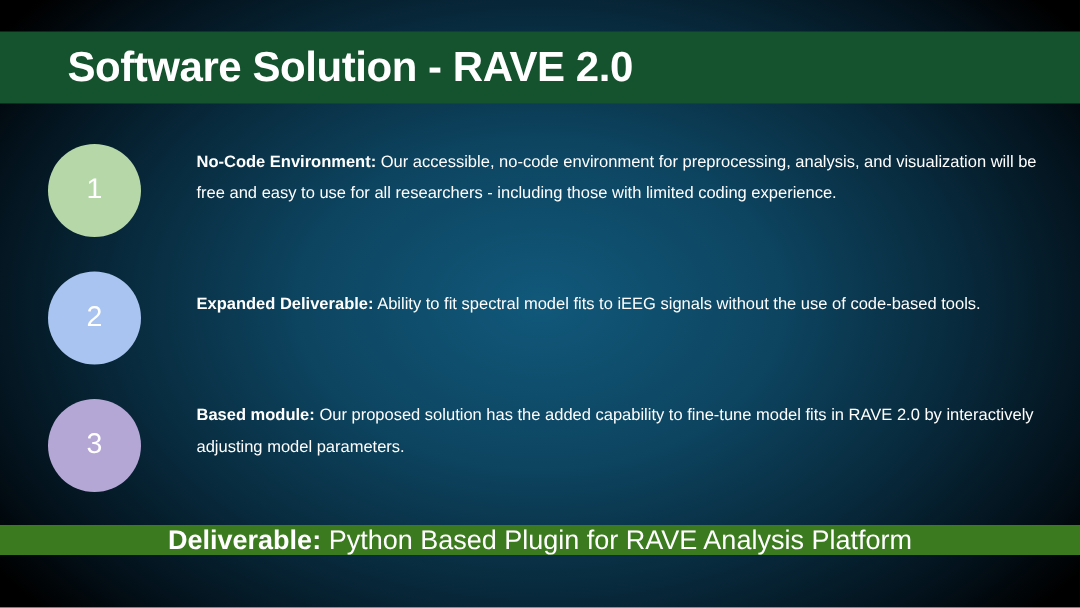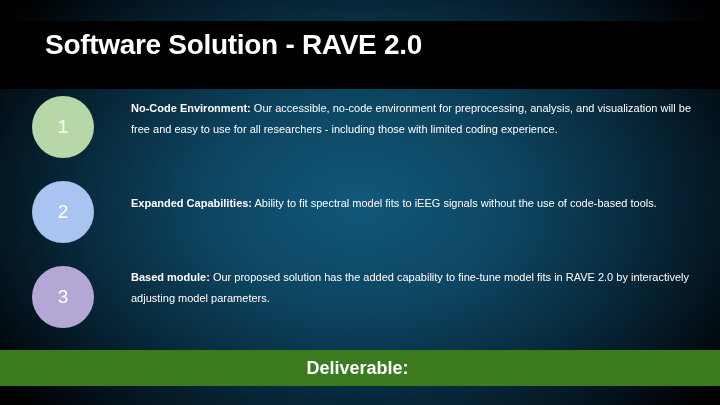--- a/index.html
+++ b/index.html
@@ -3,43 +3,43 @@
   <meta charset="utf-8">
   <style>
     html, body { margin: 0; padding: 0; }
     body {
       width: 720px; height: 405px; overflow: hidden; position: relative;
       background: radial-gradient(ellipse 62% 75% at 50% 50%, #11587a 0%, #0d4561 35%, #082b3e 62%, #03121c 85%, #000000 100%);
       font-family: "Liberation Sans", sans-serif;
       color: #ffffff;
     }
     .banner-top {
-      position: absolute; left: 0; top: 21px; width: 720px; height: 68px;
-      background: #000000;
+      position: absolute; left: 0; top: 21px; width: 720px; height: 48px;
+      background: #14532d;
     }
     .banner-top .title {
       position: absolute; left: 45px; top: 8px;
       font-size: 28px; font-weight: bold; letter-spacing: -0.3px;
       white-space: nowrap;
     }
     .item {
       position: absolute; left: 0; width: 720px;
     }
     .circle {
       position: absolute; left: 32px; width: 62px; height: 62px; border-radius: 50%;
       display: flex; align-items: center; justify-content: center;
       font-size: 19px; color: #ffffff;
     }
     .item-text {
       position: absolute; left: 131px; width: 560px;
       font-size: 11px; line-height: 21px; color: #ffffff;
     }
     .item-text b { font-weight: bold; }
     .banner-bottom {
-      position: absolute; left: 0; top: 350px; width: 720px; height: 36px;
+      position: absolute; left: 0; top: 350px; width: 720px; height: 20px;
       background: #3b7a1f;
       display: flex; align-items: center; justify-content: center;
       font-size: 18px; white-space: nowrap;
     }
     .banner-bottom b { font-weight: bold; margin-right: 5px; }
   </style>
 </head>
 <body>
 
 <div class="banner-top">
@@ -54,30 +54,31 @@
     <b>No-Code Environment:</b>
     <span>Our accessible, no-code environment for preprocessing, analysis, and visualization will be free and easy to use for all researchers - including those with limited coding experience.</span>
   </div>
 </div>
 
 <div class="item" style="top:181px;">
   <div class="circle" style="top:0; background:#a9c4f0;">
     <span>2</span>
   </div>
   <div class="item-text" style="top:12px;">
-    <b>Expanded Capabilities:</b>
+    <b>Expanded Deliverable:</b>
     <span>Ability to fit spectral model fits to iEEG signals without the use of code-based tools.</span>
   </div>
 </div>
 
 <div class="item" style="top:266px;">
   <div class="circle" style="top:0; background:#b4a7d6;">
     <span>3</span>
   </div>
   <div class="item-text" style="top:1px;">
     <b>Based module:</b>
     <span>Our proposed solution has the added capability to fine-tune model fits in RAVE 2.0 by interactively adjusting model parameters.</span>
   </div>
 </div>
 
 <div class="banner-bottom">
   <b>Deliverable:</b>
+  <span>Python Based Plugin for RAVE Analysis Platform</span>
 </div>
 
 </body></html>

